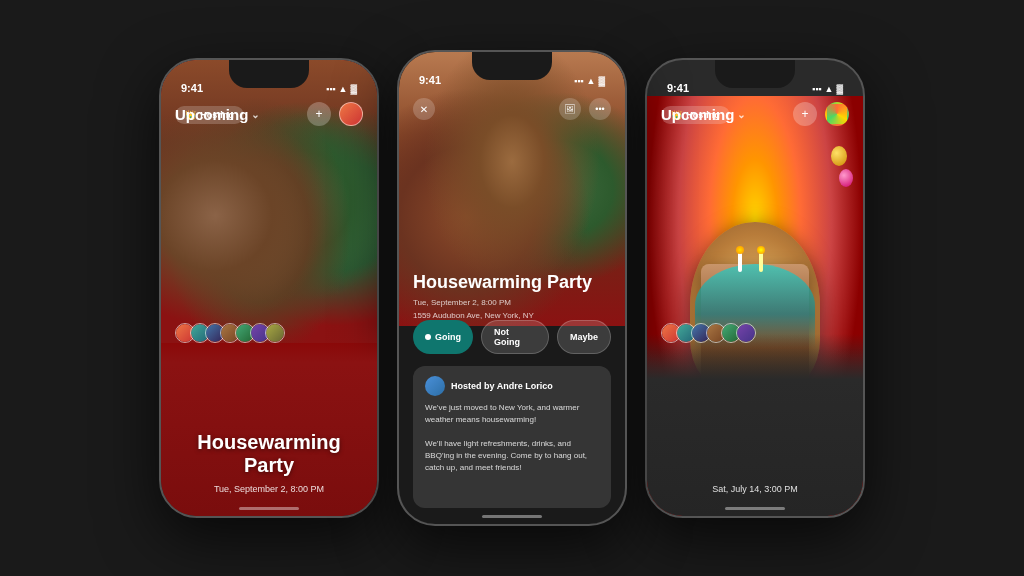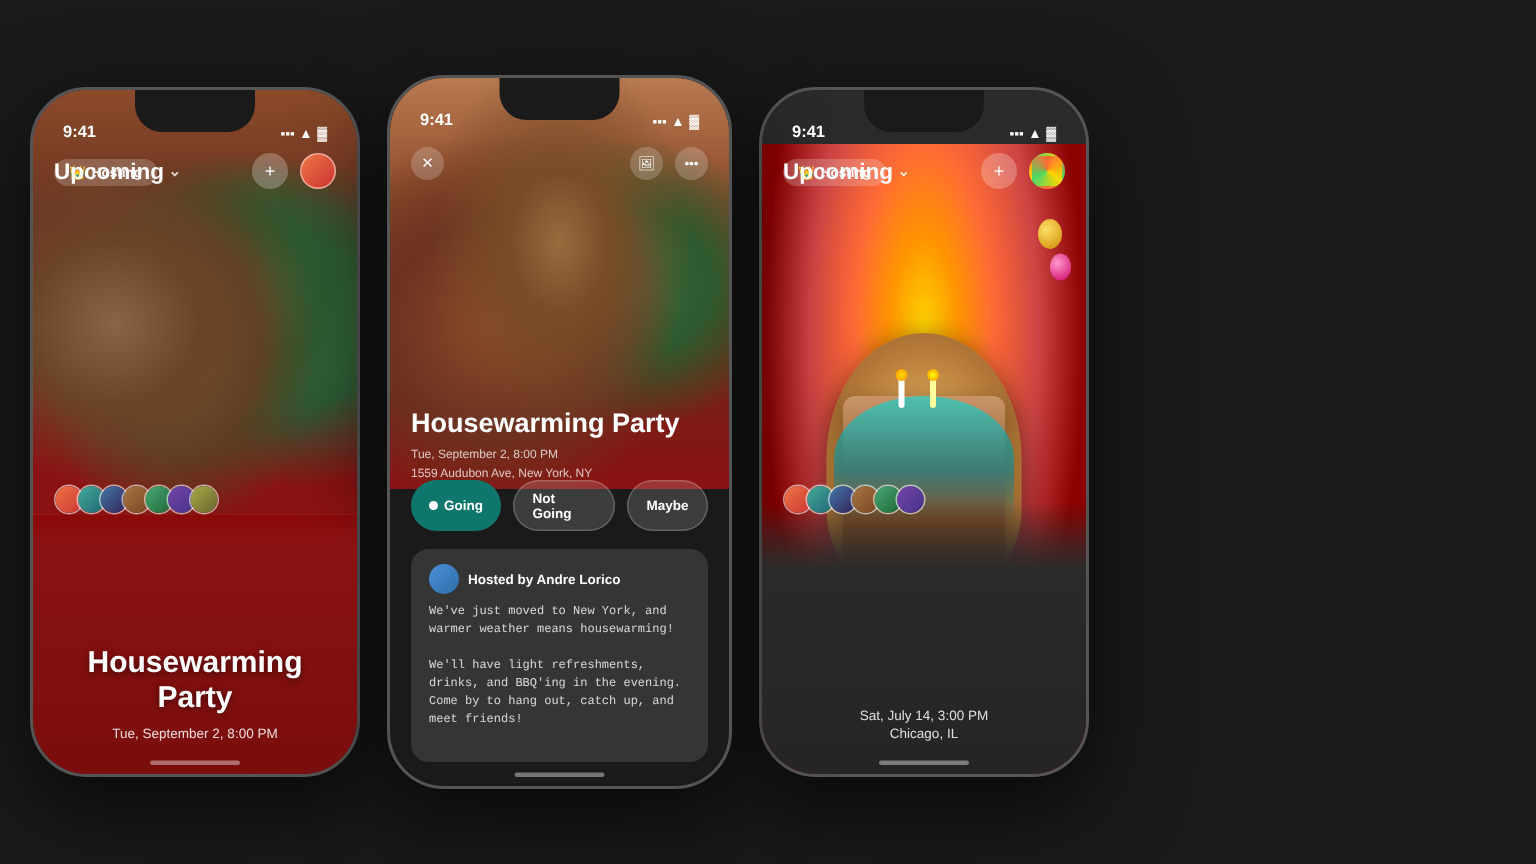--- a/index.html
+++ b/index.html
@@ -10,20 +10,21 @@
       display: flex;
       align-items: center;
       justify-content: center;
       font-family: -apple-system, BlinkMacSystemFont, 'SF Pro Display', 'Helvetica Neue', sans-serif;
       overflow: hidden;
     }
 
     .phones-container {
       display: flex;
       align-items: center;
+      justify-content: center;
       gap: 18px;
       width: 100%;
       height: 100%;
       padding: 20px;
     }
 
     
     .phone {
       position: relative;
       width: 220px;
@@ -379,21 +380,20 @@
     .host-name {
       color: white;
       font-size: 9px;
       font-weight: 600;
     }
 
     .host-text {
       color: rgba(255,255,255,0.8);
       font-size: 8px;
       line-height: 1.5;
-      font-family: Liberation Mono, monospace;
     }
 
     
     .phone3-screen {
       background: #2a2a2a;
     }
 
     .cake-area {
       position: absolute;
       top: 36px; left: 0; right: 0;
@@ -702,20 +702,19 @@
         <div class="avatar-bubble">
             <div class="av-inner av5"></div>
           </div>
         <div class="avatar-bubble">
             <div class="av-inner av6"></div>
           </div>
       </div>
 
       <div class="phone3-info">
         <div class="event-detail">Sat, July 14, 3:00 PM</div>
-        <div class="event-detail">Chicago, IL</div>
       </div>
 
       <div class="home-indicator"></div>
     </div>
   </div>
 
 </div>
 
 </body></html>

